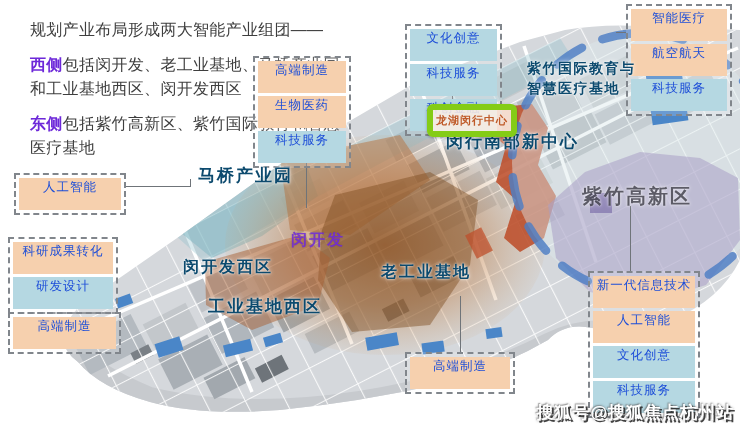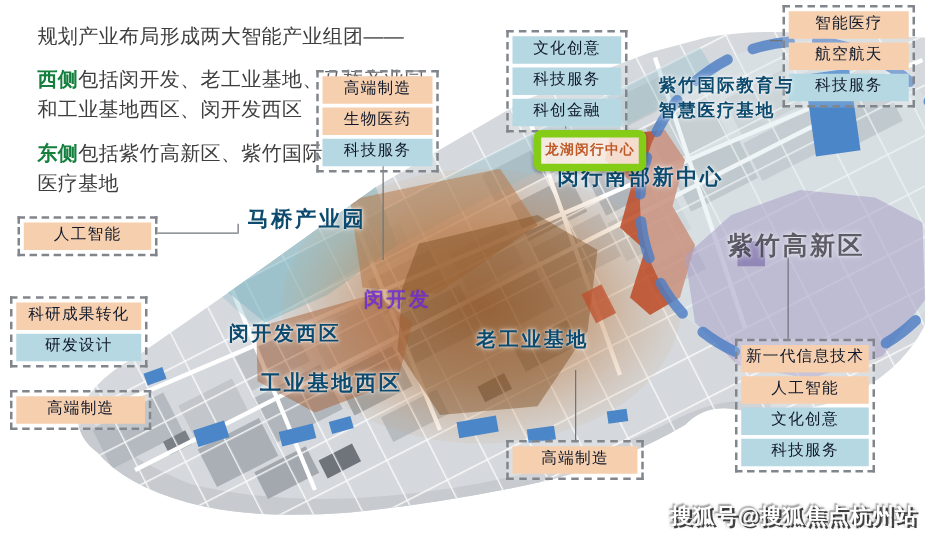--- a/index.html
+++ b/index.html
@@ -3,26 +3,26 @@
 <meta charset="utf-8">
 <style>
   html,body{margin:0;padding:0;background:#fff;}
   #stage{position:relative;width:740px;height:429px;overflow:hidden;background:#fff;
          font-family:"Liberation Sans","DejaVu Sans",sans-serif;}
   svg{position:absolute;left:0;top:0;}
 
   
   .intro{position:absolute;left:13px;top:18px;width:312px;font-size:16px;color:#3e3e3e;letter-spacing:.3px;margin-left:17px;}
   .intro p{margin:0 0 11px 0;line-height:24px;}
-  .intro b{color:#15803d;}
+  .intro b{color:#6d28d9;}
 
   
   .tag-group{position:absolute;border:2px dashed #81868c;padding:3px;box-sizing:border-box;
              display:flex;flex-direction:column;gap:3px;background:rgba(255,255,255,.18);}
-  .tag{height:22px;line-height:18px;text-align:center;font-size:12.5px;color:#0f172a;
+  .tag{height:32px;line-height:18px;text-align:center;font-size:12.5px;color:#1d4ed8;
        letter-spacing:1px;font-weight:500;white-space:nowrap;overflow:hidden;}
   .tag.orange{background:#f6d0ae;}
   .tag.blue{background:#b5d8e2;}
 
   
   .mlabel{position:absolute;font-weight:bold;color:#0c4a6e;letter-spacing:2px;white-space:pre-line;
           text-shadow:0 0 2px rgba(255,255,255,.95),0 0 5px rgba(255,255,255,.8);}
   .lb-maqiao{left:198px;top:164px;font-size:17px;}
   .lb-south{left:446px;top:130px;font-size:17px;}
   .lb-zizhu-edu{left:527px;top:58px;font-size:14px;line-height:20px;letter-spacing:1.5px;}

